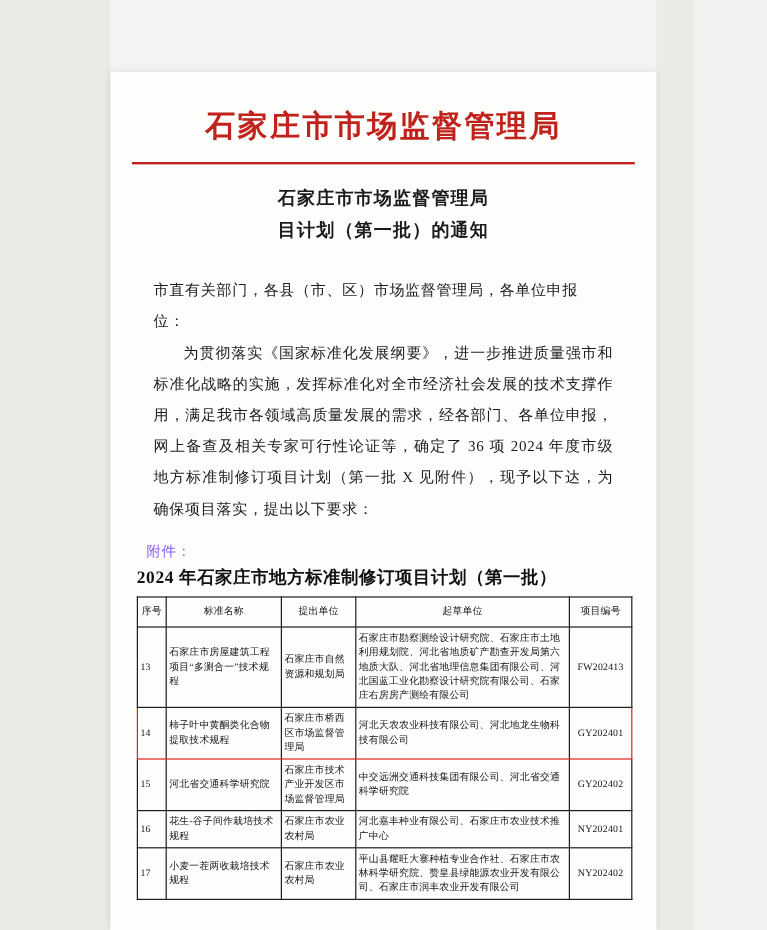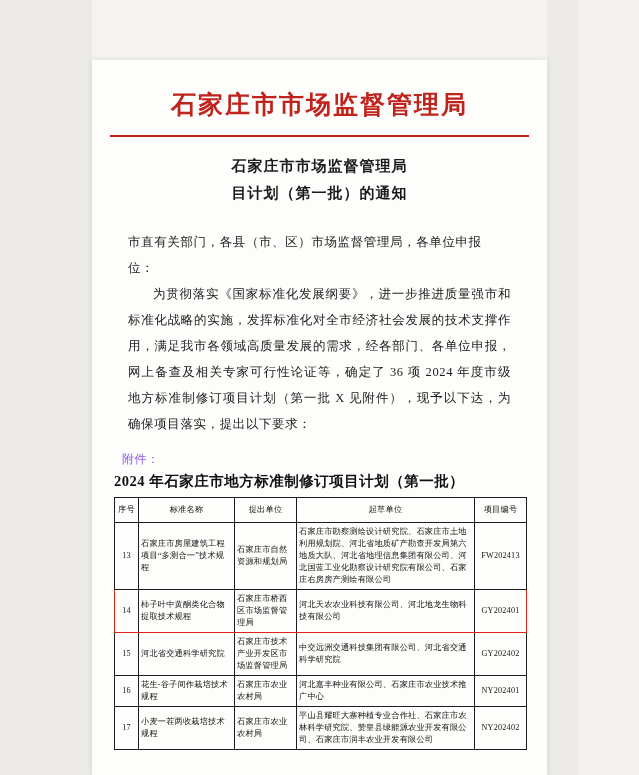--- a/index.html
+++ b/index.html
@@ -100,21 +100,21 @@
   table.plan th {
     text-align: center;
     font-weight: normal;
     padding: 6px 2px;
   }
   col.c0 { width: 24px; }
   col.c1 { width: 96px; }
   col.c2 { width: 62px; }
   col.c3 { width: 178px; }
   col.c4 { width: 52px; }
-  td.idx { text-align: center; }
+  td.idx { text-align: left; }
   td.nm  { text-align: left; margin-left: 12px; }
   td.prop{ text-align: left; margin-left: 28px; }
   td.draft{ text-align: left; }
   td.code{ text-align: center; }
   tr.highlight td {
     border-top: 1.6px solid #e2231a;
     border-bottom: 1.6px solid #e2231a;
   }
   tr.highlight td:first-child { border-left: 1.6px solid #e2231a; }
   tr.highlight td:last-child { border-right: 1.6px solid #e2231a; }

